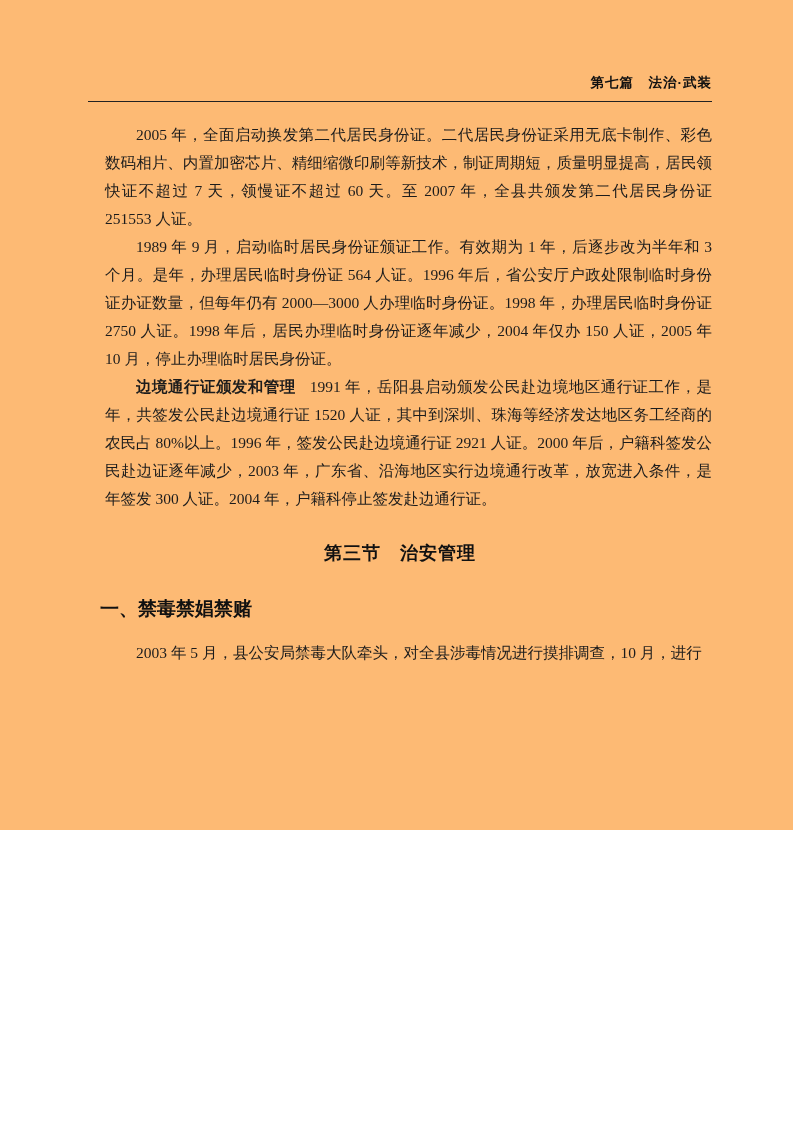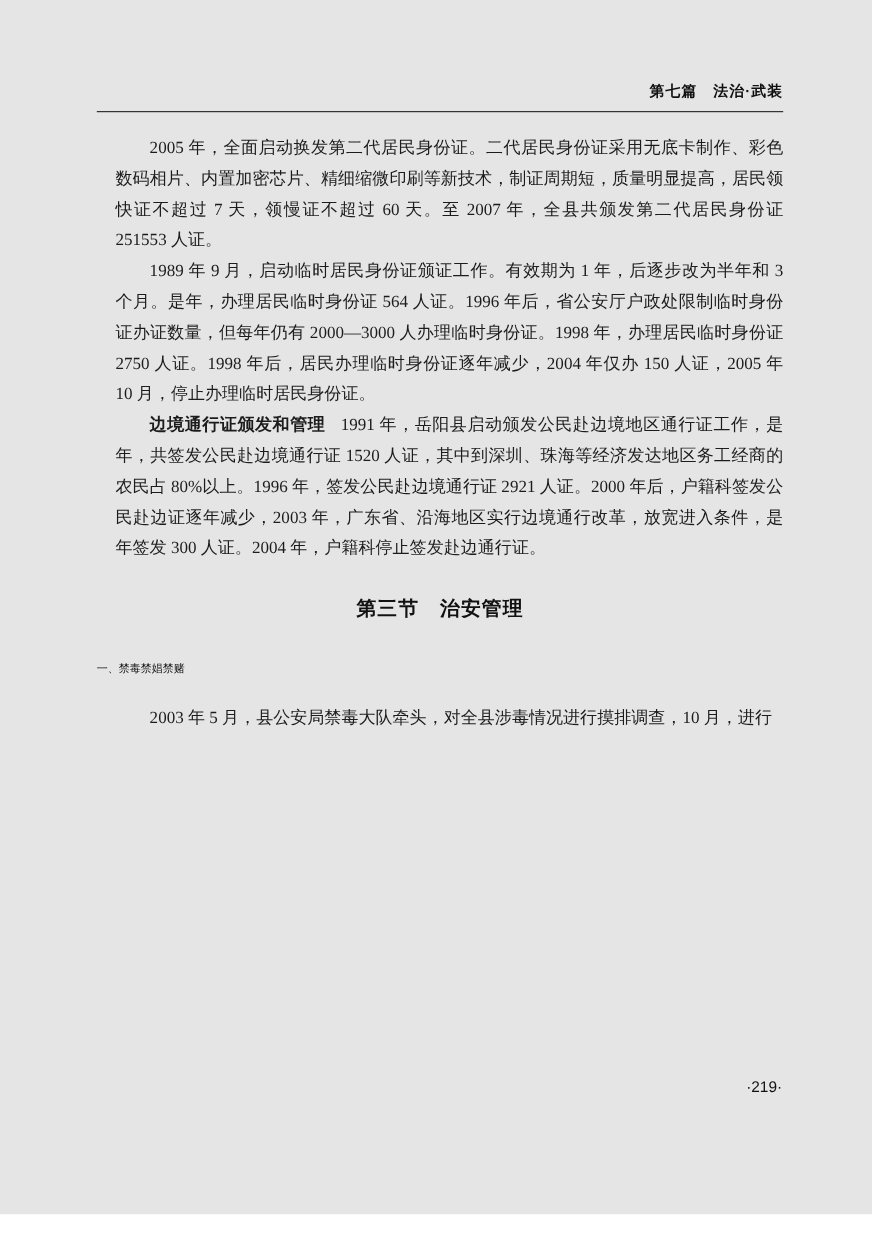--- a/index.html
+++ b/index.html
@@ -3,22 +3,22 @@
 <meta charset="utf-8">
 <style>
   html, body {
     margin: 0;
     padding: 0;
     background: #ffffff;
   }
   .page {
     position: relative;
     width: 793px;
-    height: 1104px;
-    background: #e5e5e5;
+    height: 830px;
+    background: #fdba74;
     font-family: "Liberation Serif", "DejaVu Serif", serif;
     color: #1c1c1c;
     overflow: hidden;
   }
   .content {
     position: absolute;
     left: 88px;
     top: 74px;
     width: 624px;
   }
@@ -58,23 +58,23 @@
     text-align: center;
     font-family: "Liberation Sans", "DejaVu Sans", sans-serif;
     font-weight: bold;
     font-size: 18px;
     margin: 26px 0 28px 0;
     color: #111;
     letter-spacing: 1px;
   }
   .subsection-title {
     font-family: "Liberation Sans", "DejaVu Sans", sans-serif;
-    font-weight: normal;
-    font-size: 10px;
-    margin: 0 0 16px 0;
+    font-weight: bold;
+    font-size: 19px;
+    margin: 0 0 16px 12px;
     color: #111;
   }
   .page-number {
     position: absolute;
     right: 82px;
     top: 980px;
     font-size: 14px;
     font-family: Liberation Sans, sans-serif;
     color: #111;
   }

